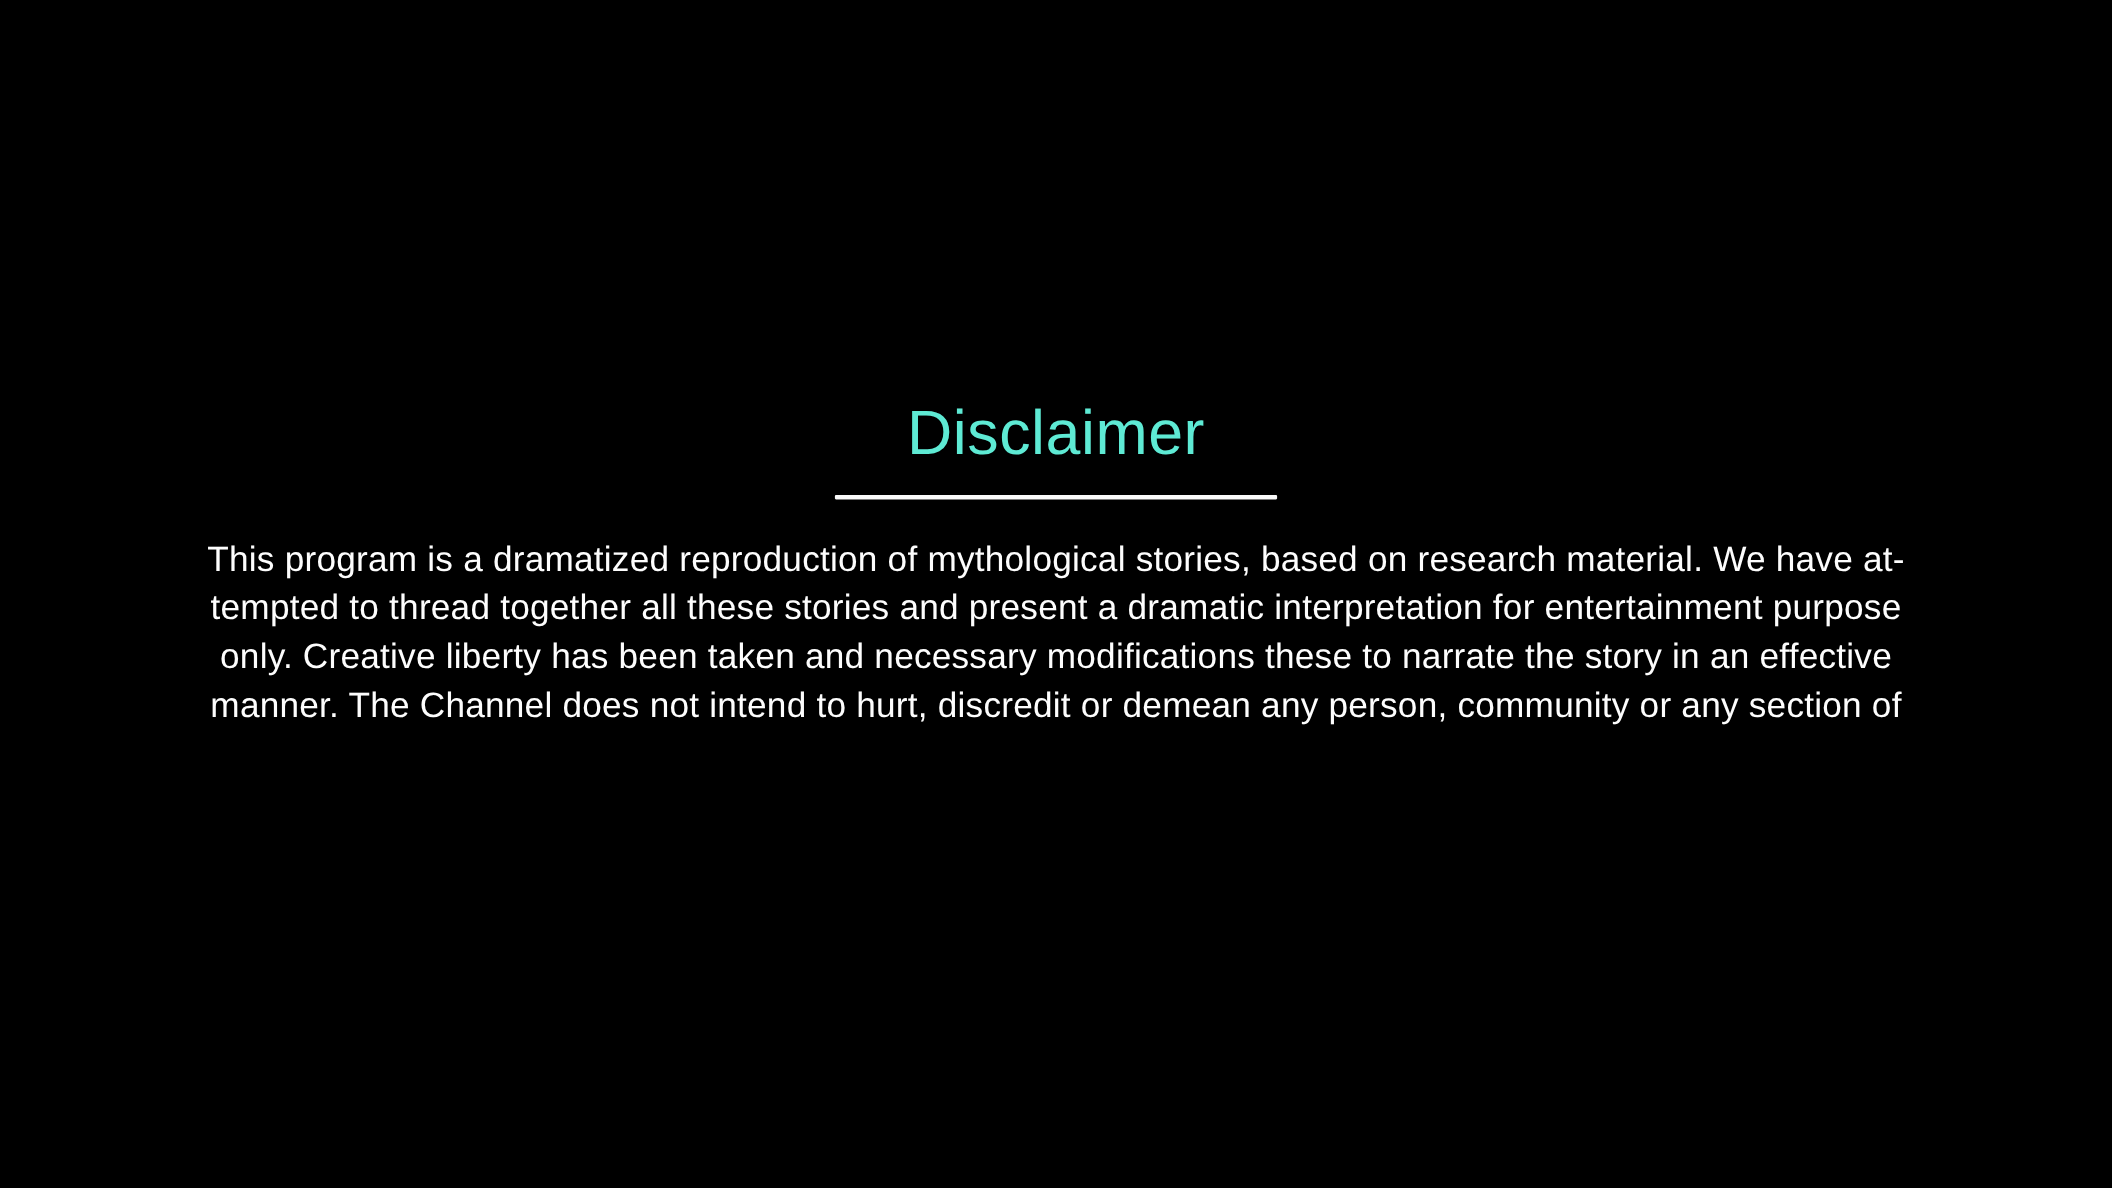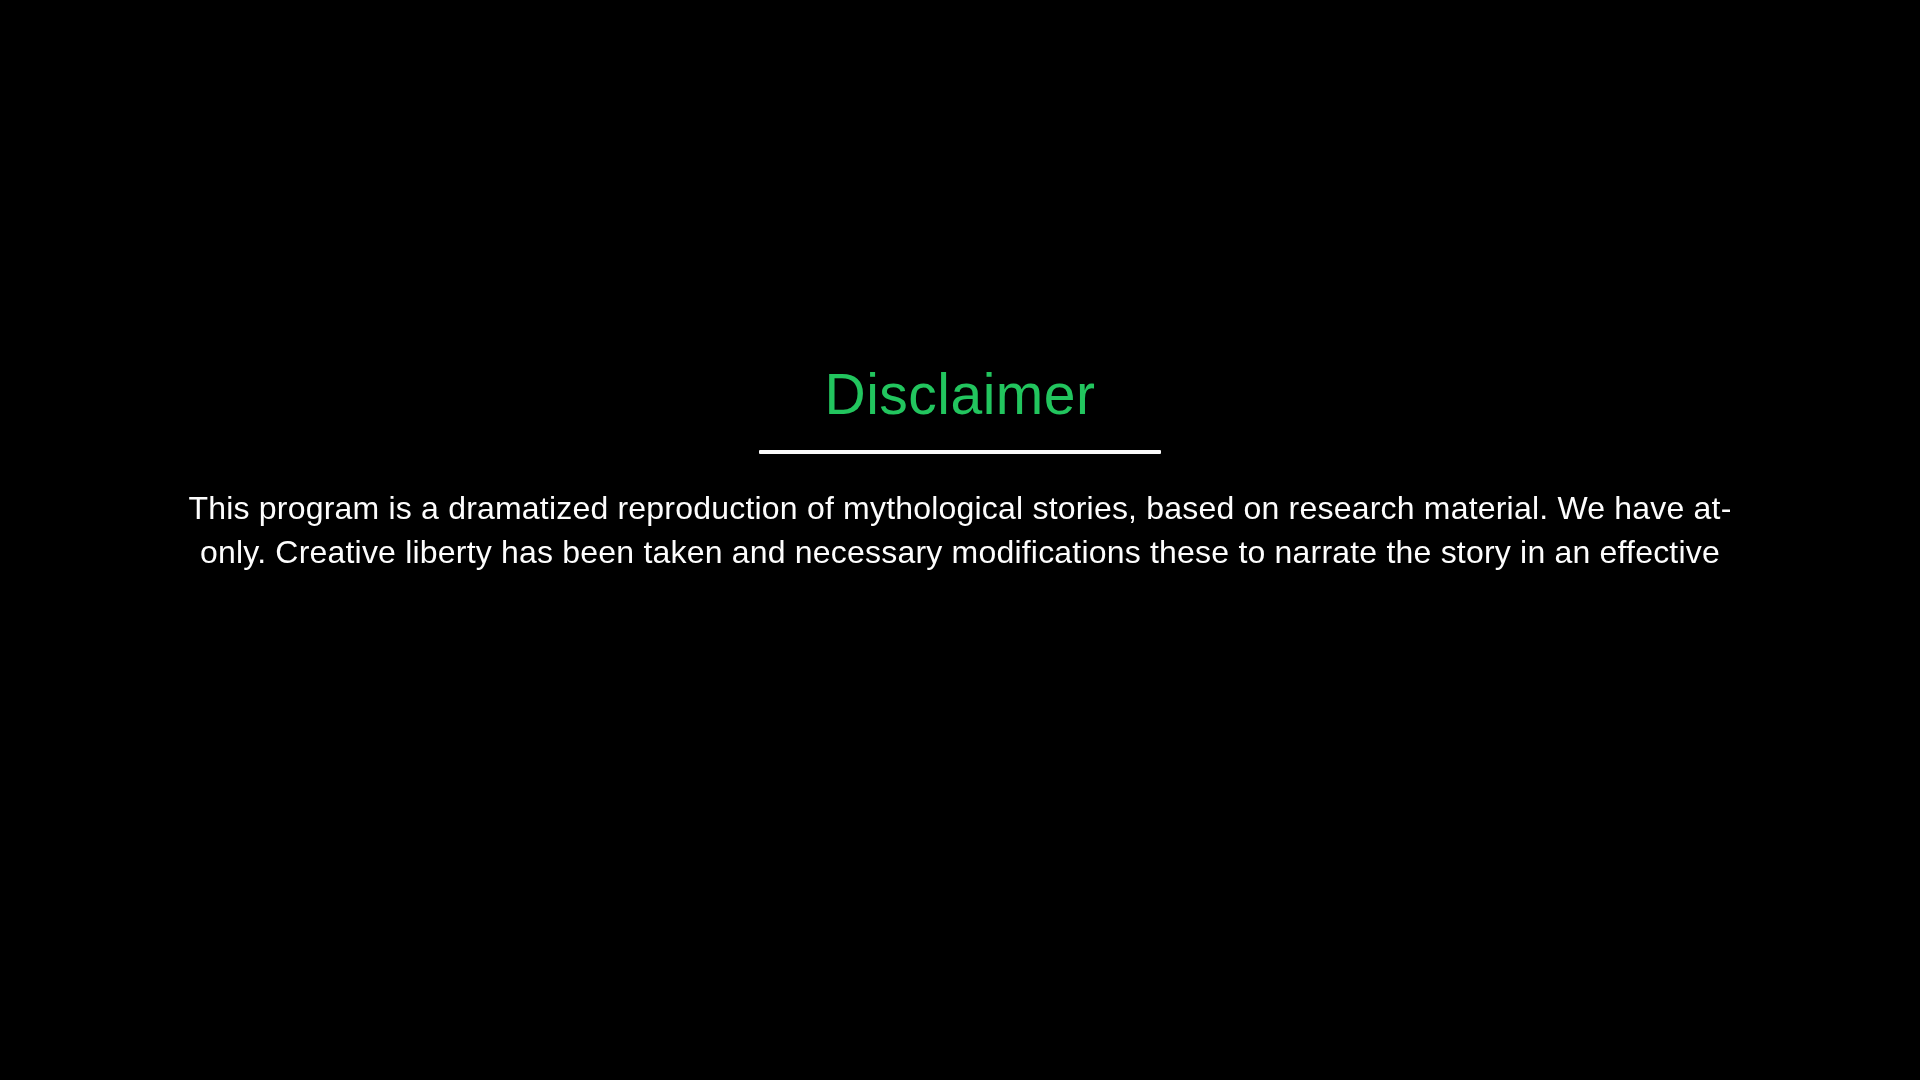--- a/index.html
+++ b/index.html
@@ -20,21 +20,21 @@
     position: absolute;
     top: 364px;
     left: 0;
     right: 0;
     text-align: center;
   }
   .title {
     font-size: 57px;
     line-height: 60px;
     font-weight: 400;
-    color: #22c55e;
+    color: #5eead4;
     letter-spacing: 0.5px;
   }
   .title-underline {
     width: 402px;
     height: 4px;
     background: #fafafa;
     margin: 26px auto 0 auto;
     border-radius: 1px;
   }
   .body {
@@ -52,16 +52,18 @@
 </style>
 </head>
 <body>
 
 <div class="screen">
   <div class="content">
     <div class="title">Disclaimer</div>
     <div class="title-underline"></div>
     <div class="body">
       <div class="line">This program is a dramatized reproduction of mythological stories, based on research material. We have at-</div>
+      <div class="line">tempted to thread together all these stories and present a dramatic interpretation for entertainment purpose</div>
       <div class="line">only. Creative liberty has been taken and necessary modifications these to narrate the story in an effective</div>
+      <div class="line">manner. The Channel does not intend to hurt, discredit or demean any person, community or any section of</div>
     </div>
   </div>
 </div>
 
 </body></html>

